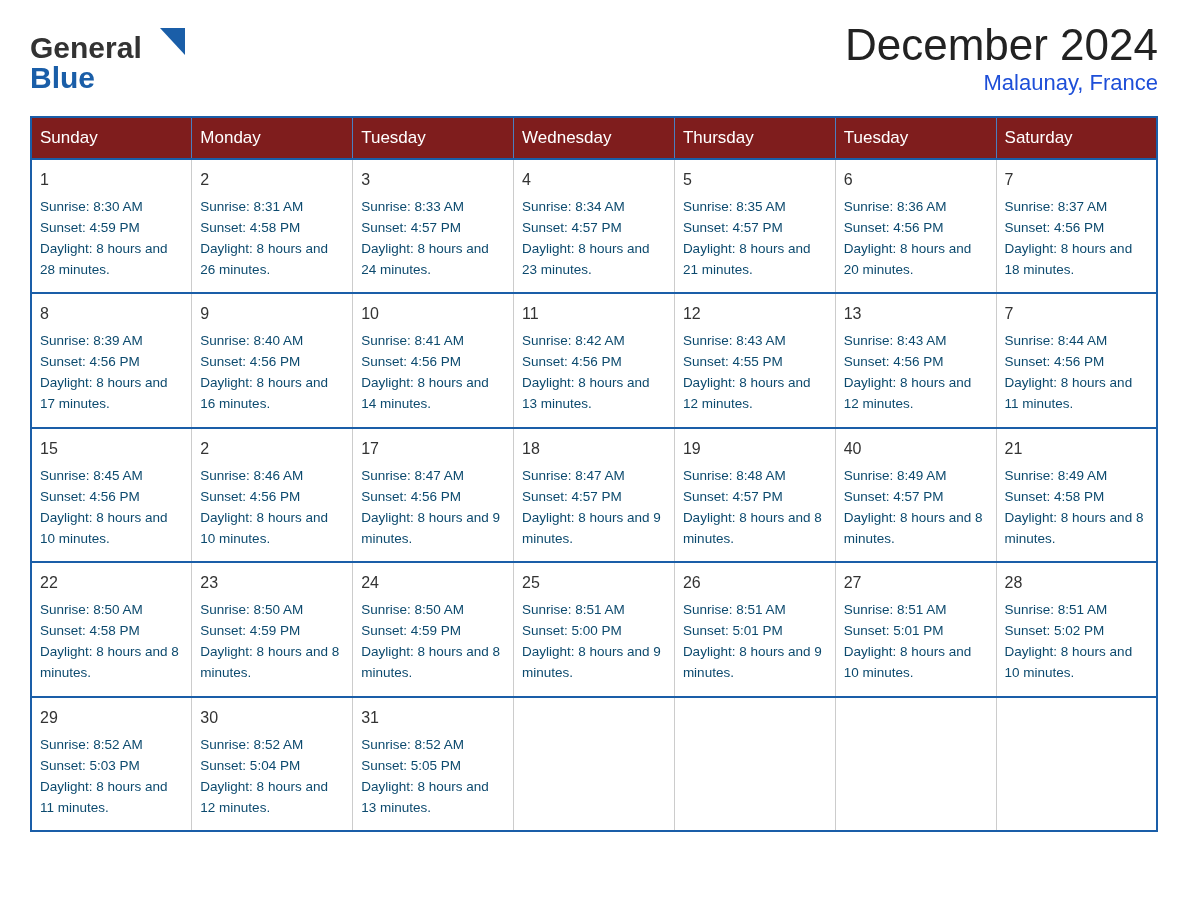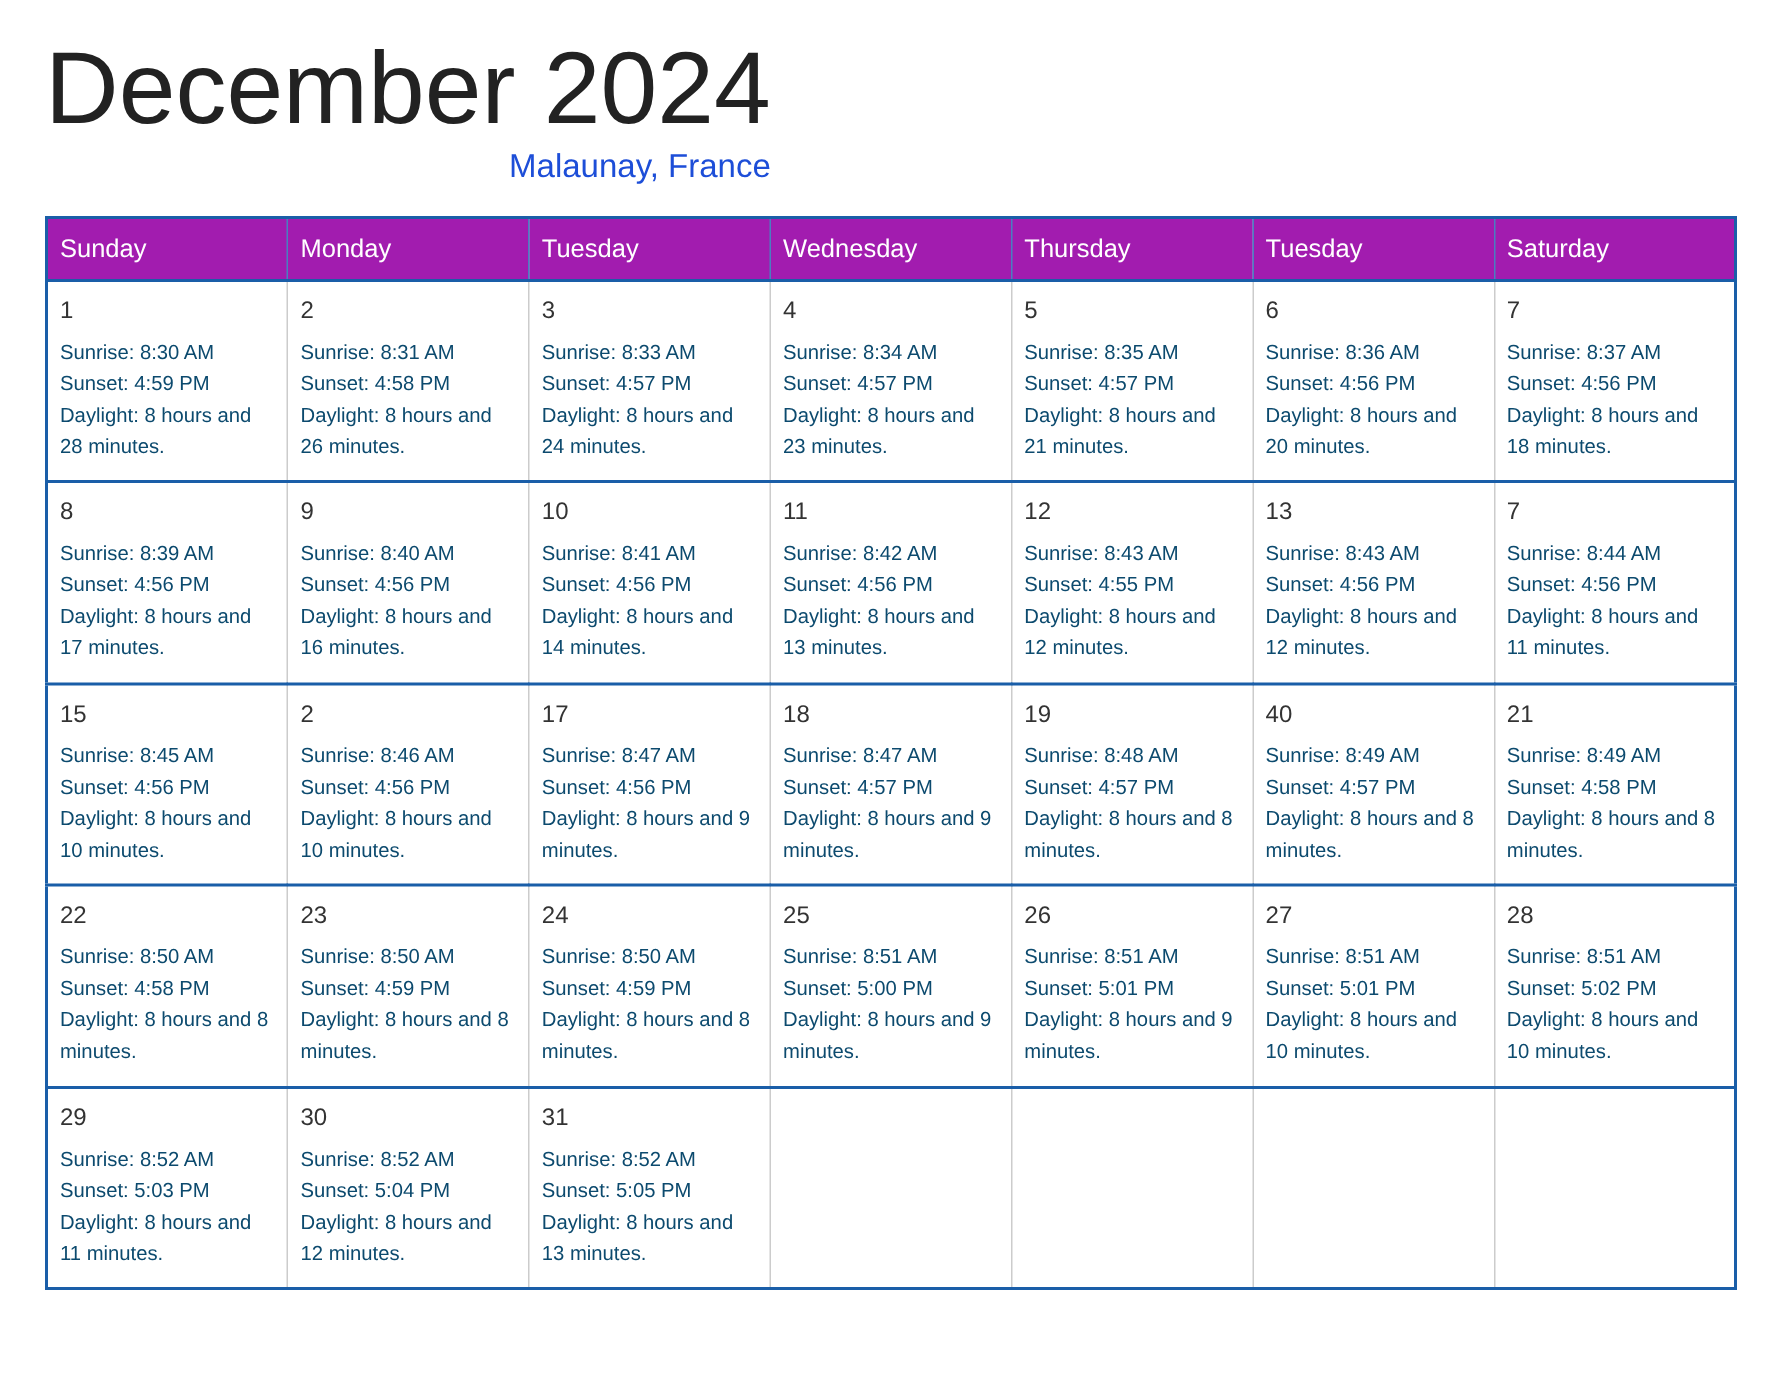--- a/index.html
+++ b/index.html
@@ -18,35 +18,35 @@
     }
     .logo {
       display: flex;
       flex-direction: column;
       align-items: flex-start;
     }
     .title-area {
       text-align: right;
     }
     .month-title {
-      font-size: 68px;
+      font-size: 44px;
       font-weight: normal;
       color: #222;
     }
     .location-title {
       font-size: 22px;
       color: #1d4ed8;
     }
     table {
       width: 100%;
       border-collapse: collapse;
       border: 2px solid #1a5ea8;
     }
     thead tr {
-      background-color: #a21caf;
+      background-color: #7f1d1d;
       color: #fff;
     }
     thead th {
       padding: 10px 8px;
       font-size: 17px;
       font-weight: normal;
       text-align: left;
       border-right: 1px solid #4a7ec0;
     }
     thead th:last-child { border-right: none; }
@@ -71,20 +71,30 @@
     }
     .day-info {
       font-size: 13.5px;
       color: #0c4a6e;
     }
   </style>
 </head>
 <body>
 
 <div class="header-area">
+  <div class="logo">
+    <svg width="155" height="75" viewBox="0 0 155 75">
+
+      <text x="0" y="38" font-family="Arial, sans-serif" font-size="30" font-weight="bold" fill="#333">General</text>
+
+      <polygon points="130,8 155,8 155,35" fill="#1a5ea8"></polygon>
+
+      <text x="0" y="68" font-family="Arial, sans-serif" font-size="30" font-weight="bold" fill="#1a5ea8">Blue</text>
+    </svg>
+  </div>
   <div class="title-area">
     <div class="month-title">December 2024</div>
     <div class="location-title">Malaunay, France</div>
   </div>
 </div>
 
 <table>
   <thead>
     <tr>
     <th>Sunday</th>

